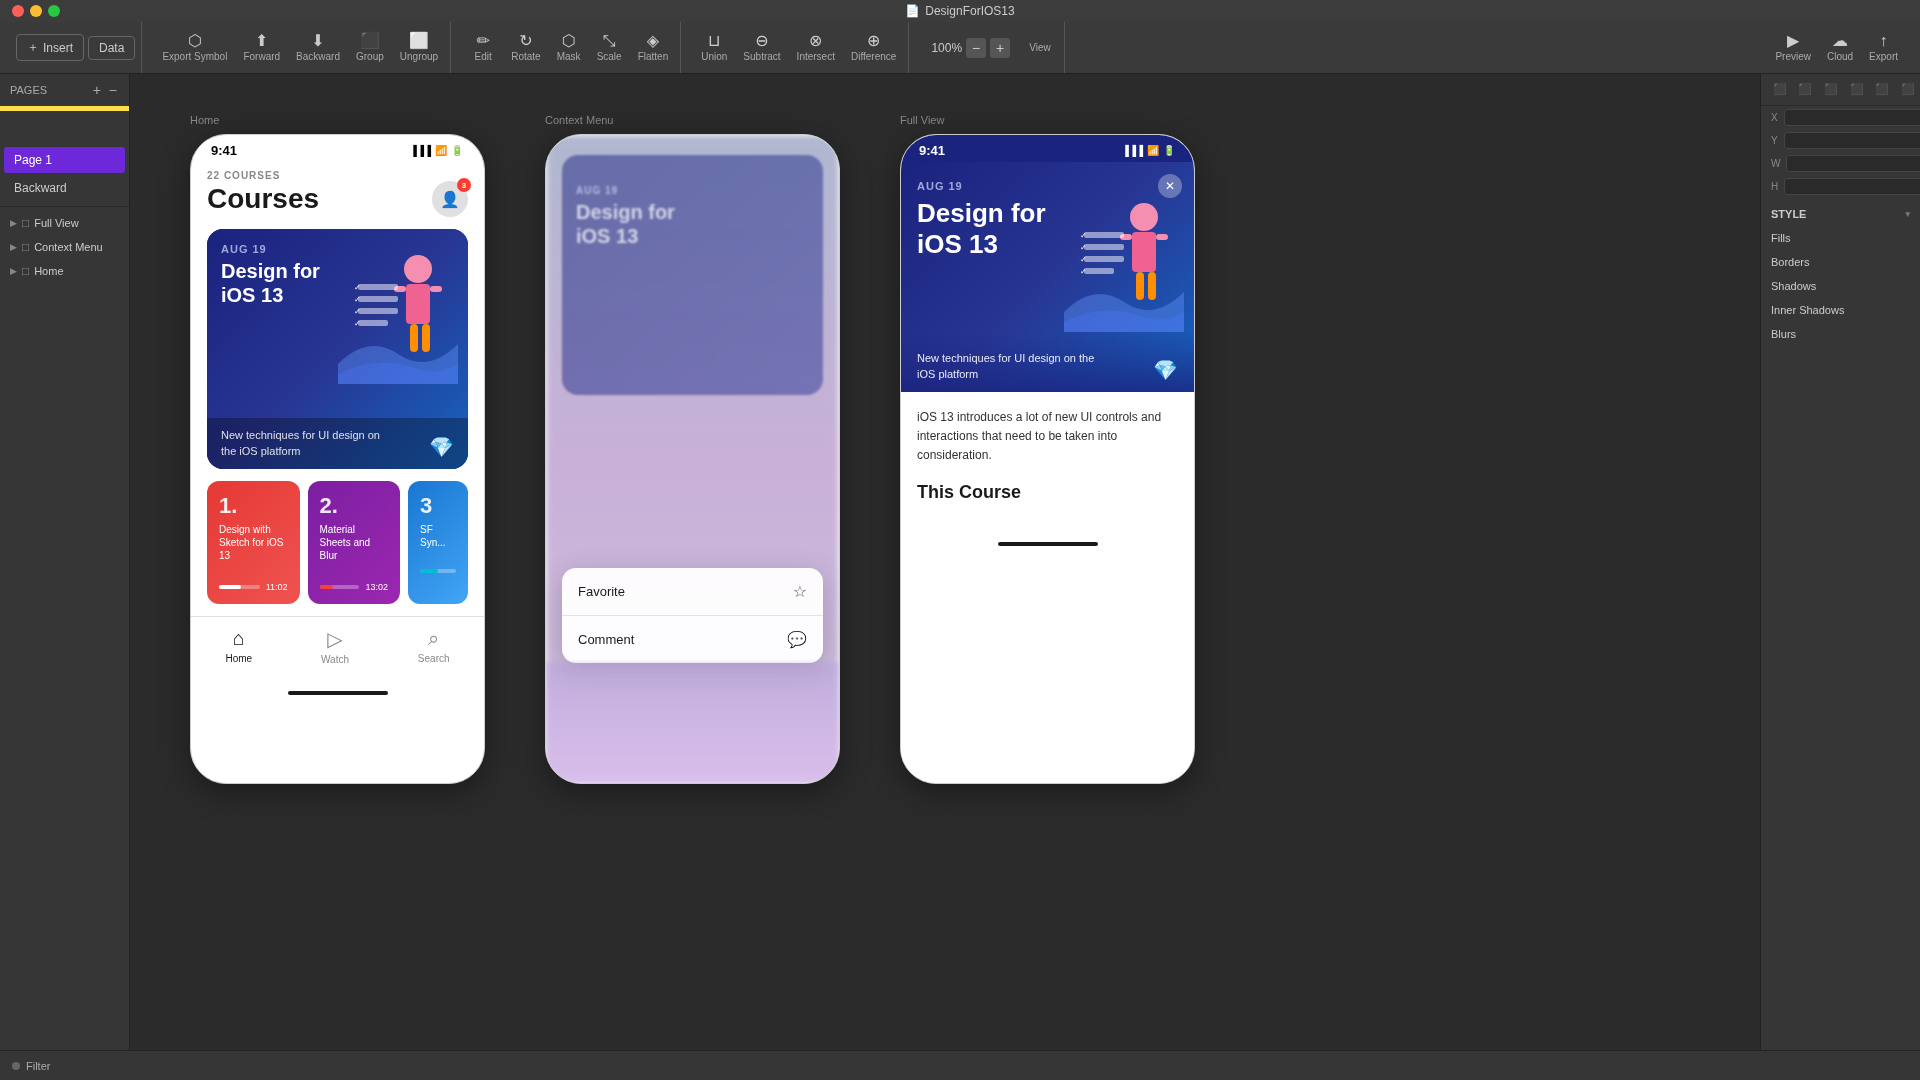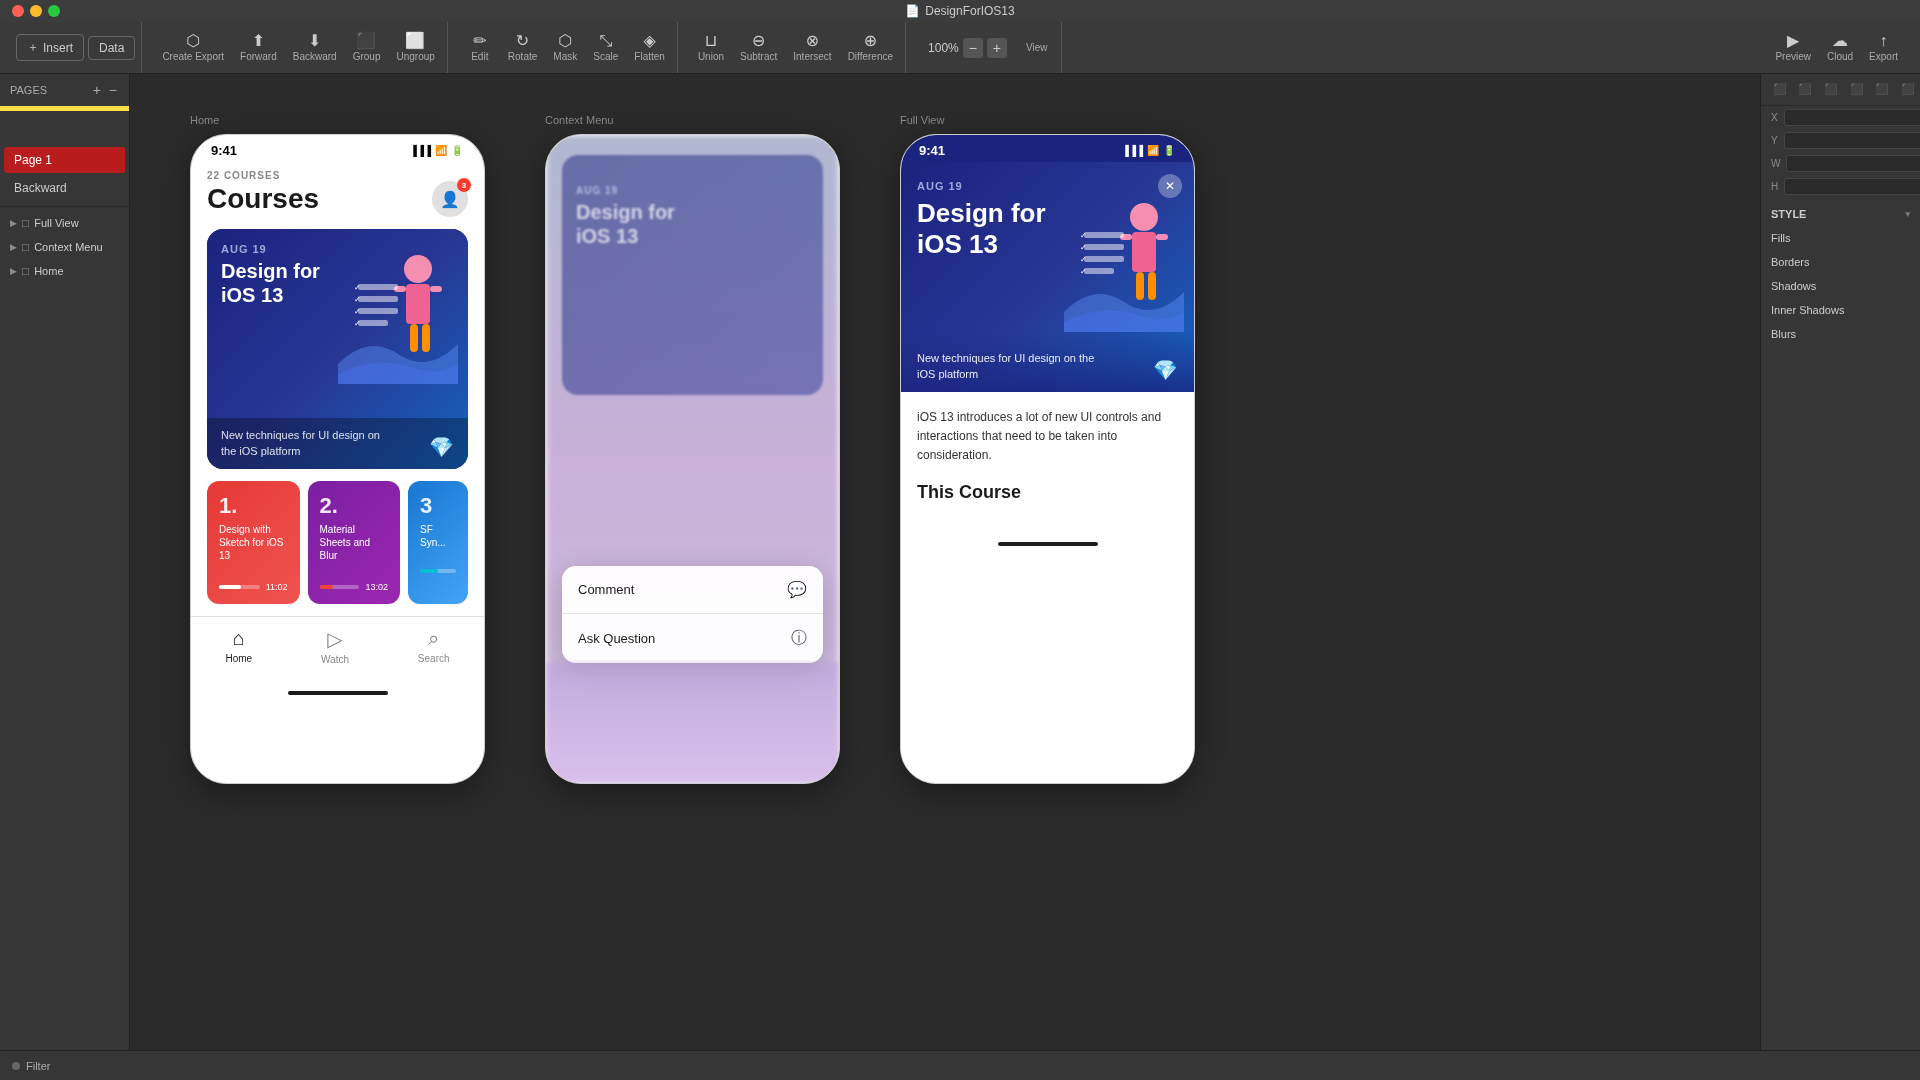--- a/index.html
+++ b/index.html
@@ -149,21 +149,21 @@
     }
     .page-item {
       padding: 6px 10px;
       font-size: 12px;
       color: #ccc;
       cursor: pointer;
       border-radius: 3px;
       margin: 1px 4px;
     }
     .page-item.active {
-      background: #b91c1c;
+      background: #6d28d9;
       color: white;
       margin-top: 36px;
     }
     .sidebar-divider { height: 1px; background: #2a2a2a; margin: 4px 0; }
     .layer-item {
       padding: 5px 10px;
       font-size: 11px;
       color: #ccc;
       cursor: pointer;
       display: flex;
@@ -591,21 +591,21 @@
       <span>Insert</span>
     </button>
     <button class="insert-btn">
       <span>Data</span>
     </button>
   </div>
 
   <div class="toolbar-group">
     <button class="tool-btn">
       <span class="tool-icon">⬡</span>
-      <span class="tool-label">Create Export</span>
+      <span class="tool-label">Export Symbol</span>
     </button>
     <button class="tool-btn">
       <span class="tool-icon">⬆</span>
       <span class="tool-label">Forward</span>
     </button>
     <button class="tool-btn">
       <span class="tool-icon">⬇</span>
       <span class="tool-label">Backward</span>
     </button>
     <button class="tool-btn">
@@ -845,26 +845,26 @@
 
             <div style="position:absolute; top:0; left:0; right:0; bottom:0; background: linear-gradient(180deg, #b0b8d0 0%, #c8b0d8 50%, #d0c0e0 100%); filter: blur(3px);"></div>
 
             <div style="position:absolute; top: 20px; left: 16px; right: 16px; height: 240px; border-radius: 16px; background: linear-gradient(135deg, rgba(26,35,126,0.5) 0%, rgba(40,53,147,0.5) 100%); filter: blur(1px);">
               <div style="color: rgba(200,210,240,0.8); font-size:10px; font-weight:600; letter-spacing:1px; padding: 30px 14px 4px;">AUG 19</div>
               <div style="color: rgba(255,255,255,0.7); font-size:20px; font-weight:700; padding: 0 14px; line-height:1.2;">Design for<br>iOS 13</div>
             </div>
 
             <div class="context-menu-popup">
               <div class="context-menu-item">
+                <span>Favorite</span>
+                <span class="context-menu-icon">☆</span>
+              </div>
+              <div class="context-menu-item">
                 <span>Comment</span>
                 <span class="context-menu-icon">💬</span>
-              </div>
-              <div class="context-menu-item">
-                <span>Ask Question</span>
-                <span class="context-menu-icon">ⓘ</span>
               </div>
             </div>
 
             <div style="position:absolute; bottom:0; left:0; right:0; height:120px; background: linear-gradient(180deg, rgba(180,160,220,0.5) 0%, rgba(220,190,240,0.7) 100%); filter: blur(2px);"></div>
           </div>
         </div>
       </div>
 
       <div class="artboard-wrapper">
         <span class="canvas-label">Full View</span>

